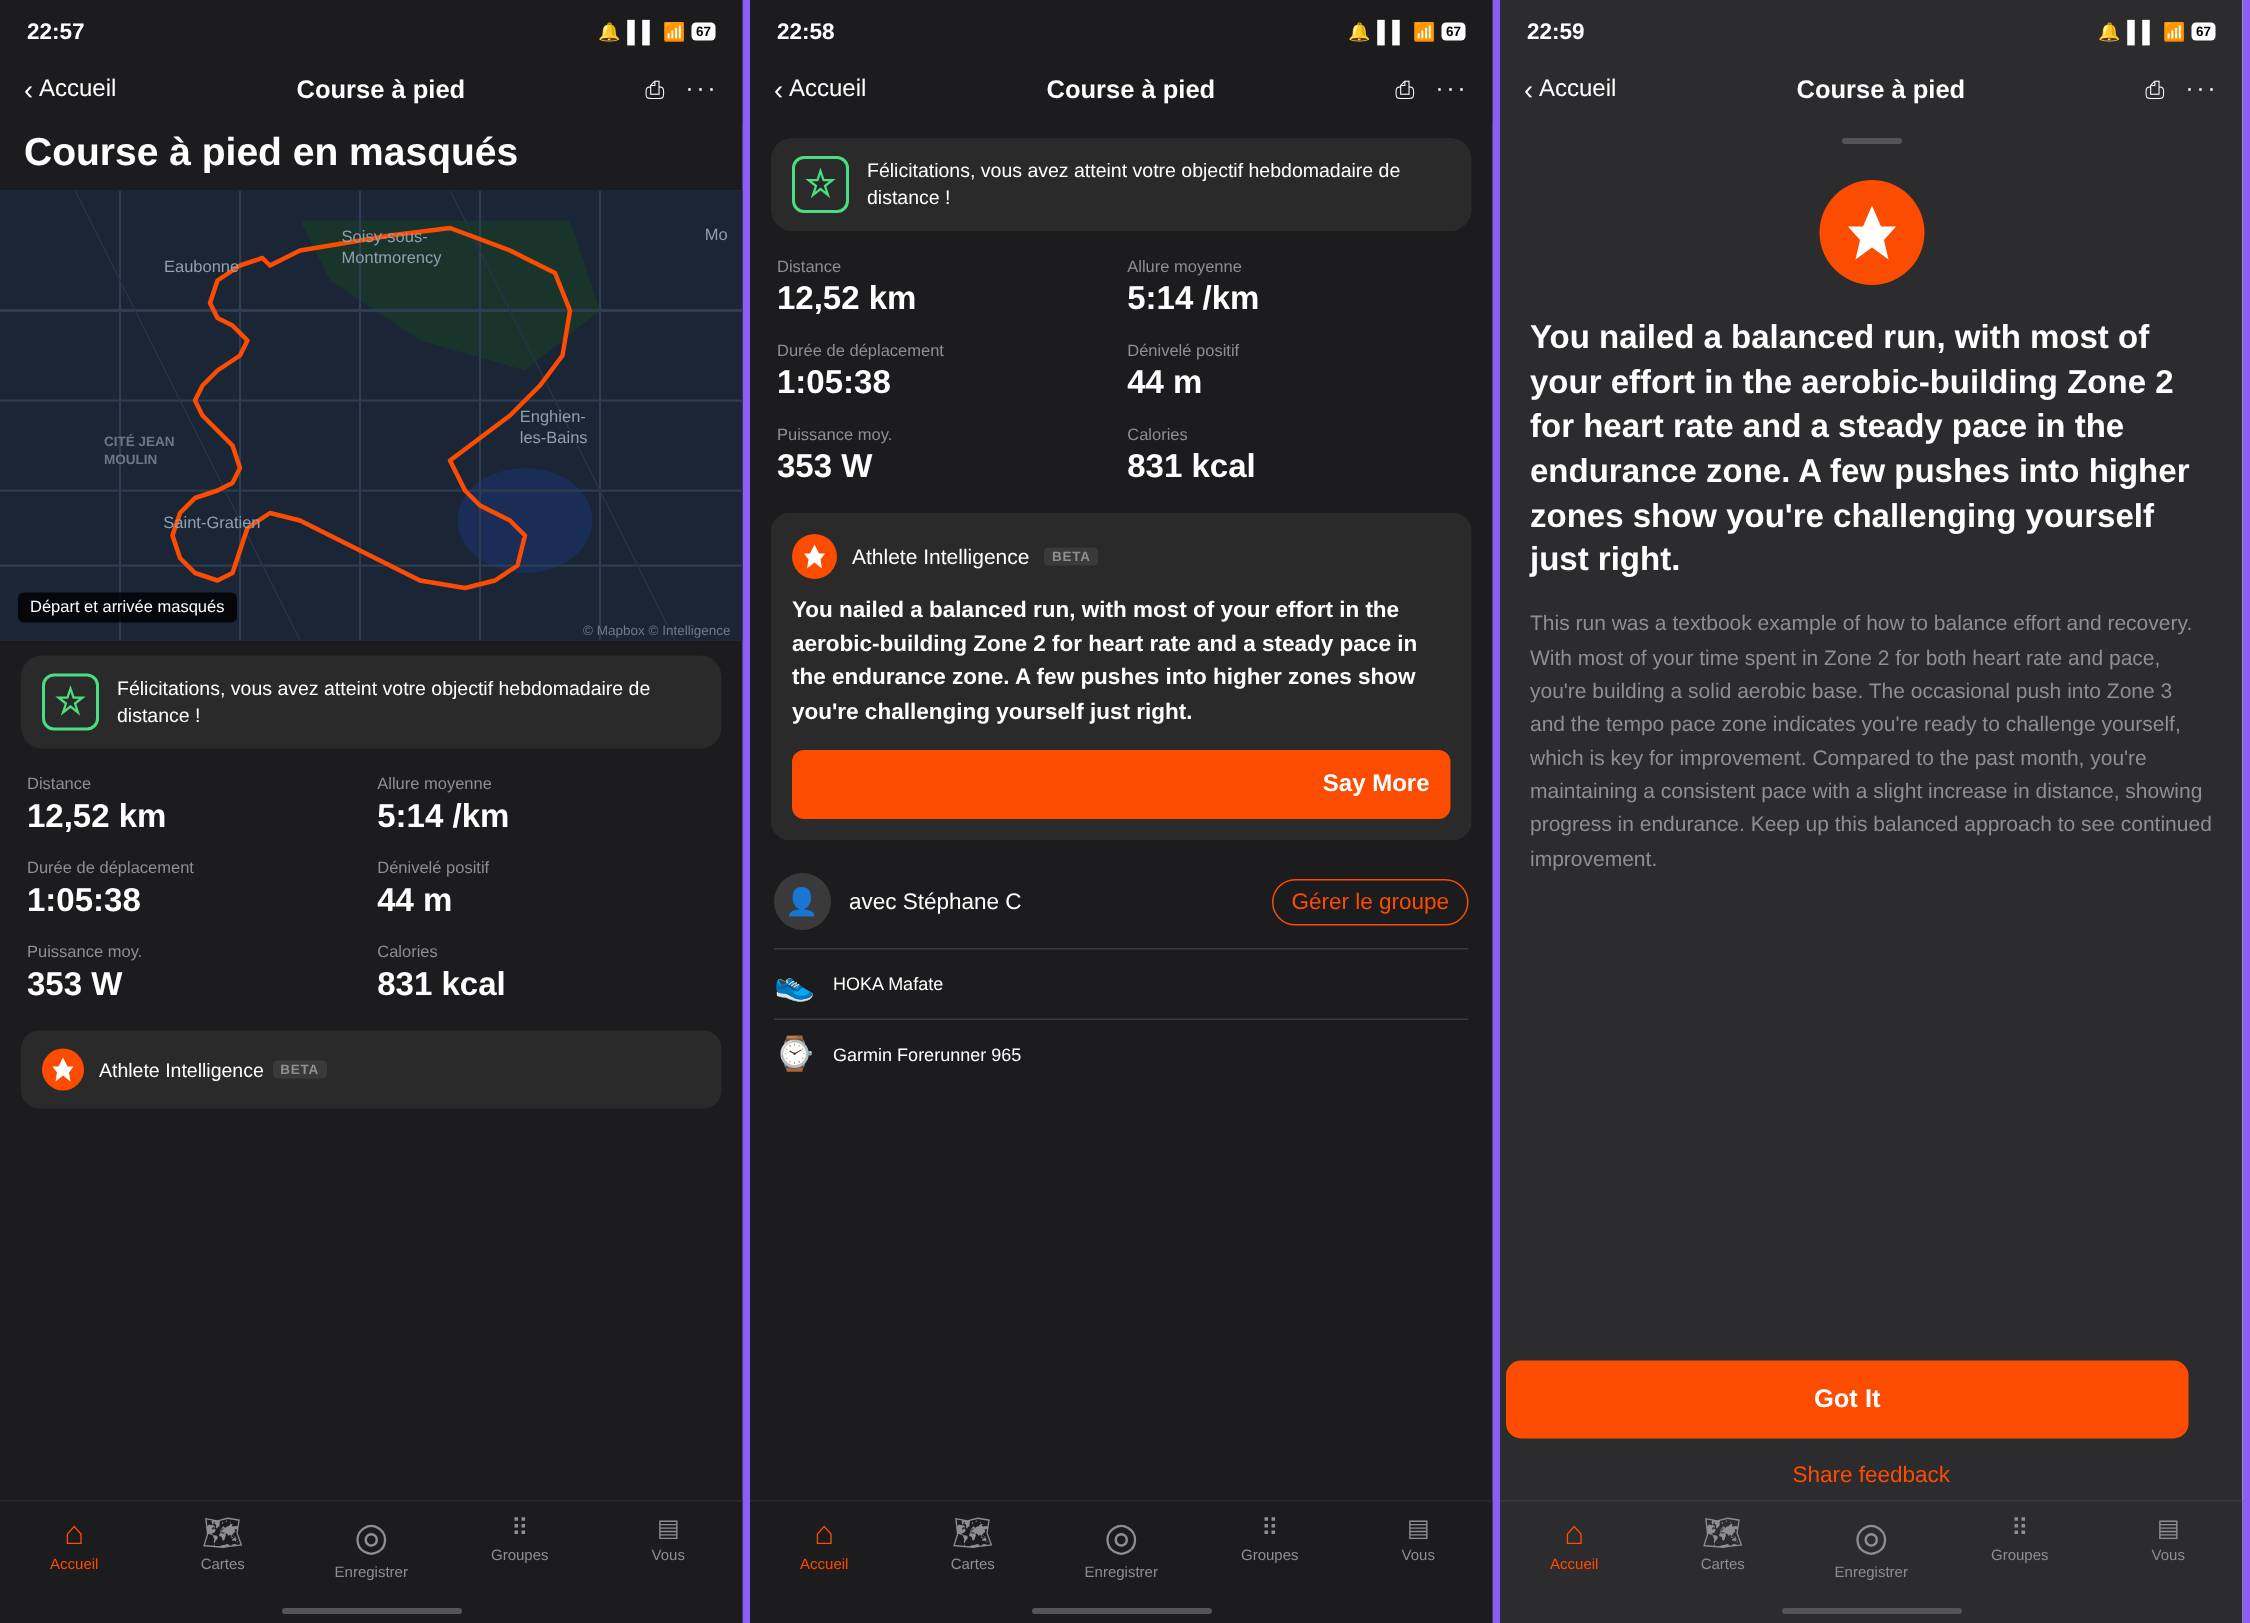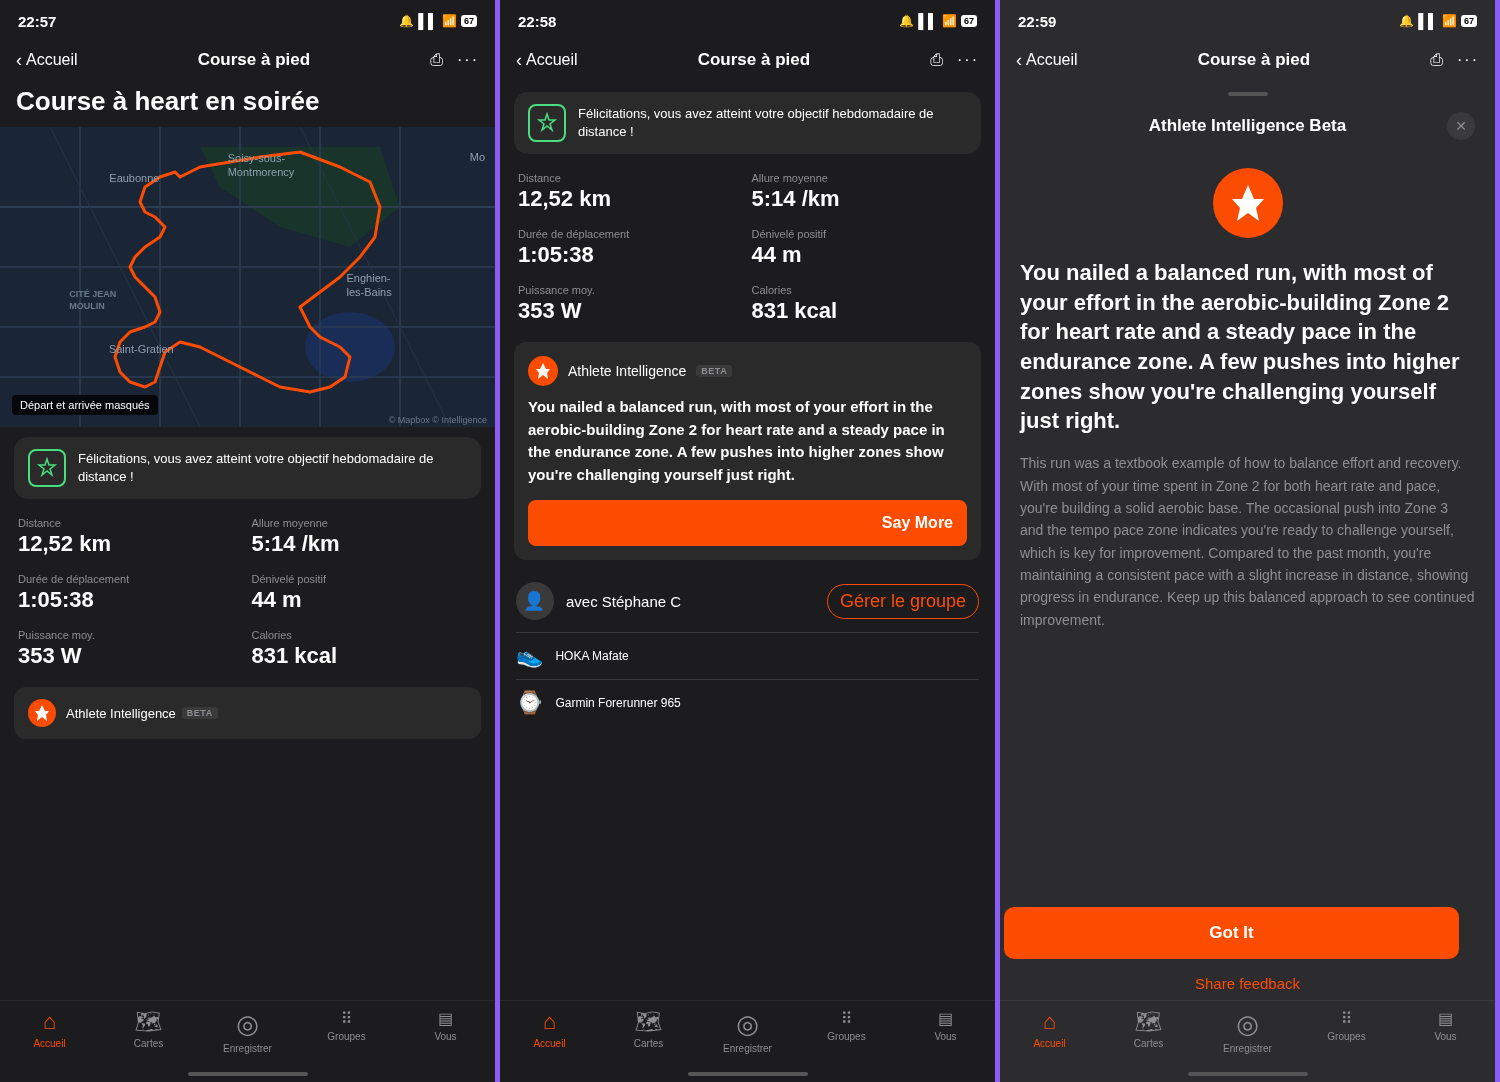--- a/index.html
+++ b/index.html
@@ -394,21 +394,21 @@
       color: #8e8e93;
     }
     .companion-name {
       font-size: 15px;
       color: #fff;
     }
     .manage-btn {
       background: transparent;
       border: 1.5px solid #fc4c02;
       color: #fc4c02;
-      font-size: 18px;
+      font-size: 15px;
       font-weight: 500;
       padding: 6px 12px;
       border-radius: 20px;
       cursor: pointer;
     }
 
     .gear-row {
       display: flex;
       align-items: center;
       padding: 10px 16px;
@@ -546,21 +546,21 @@
       <span>Accueil</span>
     </div>
     <span class="nav-title">Course à pied</span>
     <div class="nav-actions">
       <span style="font-size:16px;">⎙</span>
       <span style="font-size:16px; letter-spacing:2px;">···</span>
     </div>
   </div>
 
 
-  <div class="activity-title">Course à heart en soirée</div>
+  <div class="activity-title">Course à pied en masqués</div>
 
   <div class="map-area">
     <div class="map-bg">
 
       <svg style="position:absolute;top:0;left:0;width:100%;height:100%;">
 
         <rect x="0" y="0" width="500" height="300" fill="#1a2535"></rect>
 
         <polygon points="200,20 380,20 400,80 350,120 280,100 220,60" fill="#1a3a28" opacity="0.7"></polygon>
 
@@ -813,25 +813,20 @@
     <div class="nav-actions">
       <span style="font-size:16px;">⎙</span>
       <span style="font-size:16px; letter-spacing:2px;">···</span>
     </div>
   </div>
 
   <div style="background:#2c2c2e; flex:1; display:flex; flex-direction:column; overflow:hidden;">
 
     <div class="modal-handle"></div>
 
-    <div class="modal-header">
-      <div style="width:28px;"></div>
-      <span class="modal-title">Athlete Intelligence Beta</span>
-      <div class="close-btn">✕</div>
-    </div>
 
     <div class="ai-logo-circle">
       <svg width="36" height="40" viewBox="0 0 36 40">
         <polygon points="18,2 24,16 34,16 26,25 29,38 18,30 7,38 10,25 2,16 12,16" fill="white"></polygon>
       </svg>
     </div>
 
     <div class="modal-body panel-scroll">
       <div class="modal-headline">You nailed a balanced run, with most of your effort in the aerobic-building Zone 2 for heart rate and a steady pace in the endurance zone. A few pushes into higher zones show you're challenging yourself just right.</div>
       <div class="modal-detail">This run was a textbook example of how to balance effort and recovery. With most of your time spent in Zone 2 for both heart rate and pace, you're building a solid aerobic base. The occasional push into Zone 3 and the tempo pace zone indicates you're ready to challenge yourself, which is key for improvement. Compared to the past month, you're maintaining a consistent pace with a slight increase in distance, showing progress in endurance. Keep up this balanced approach to see continued improvement.</div>

